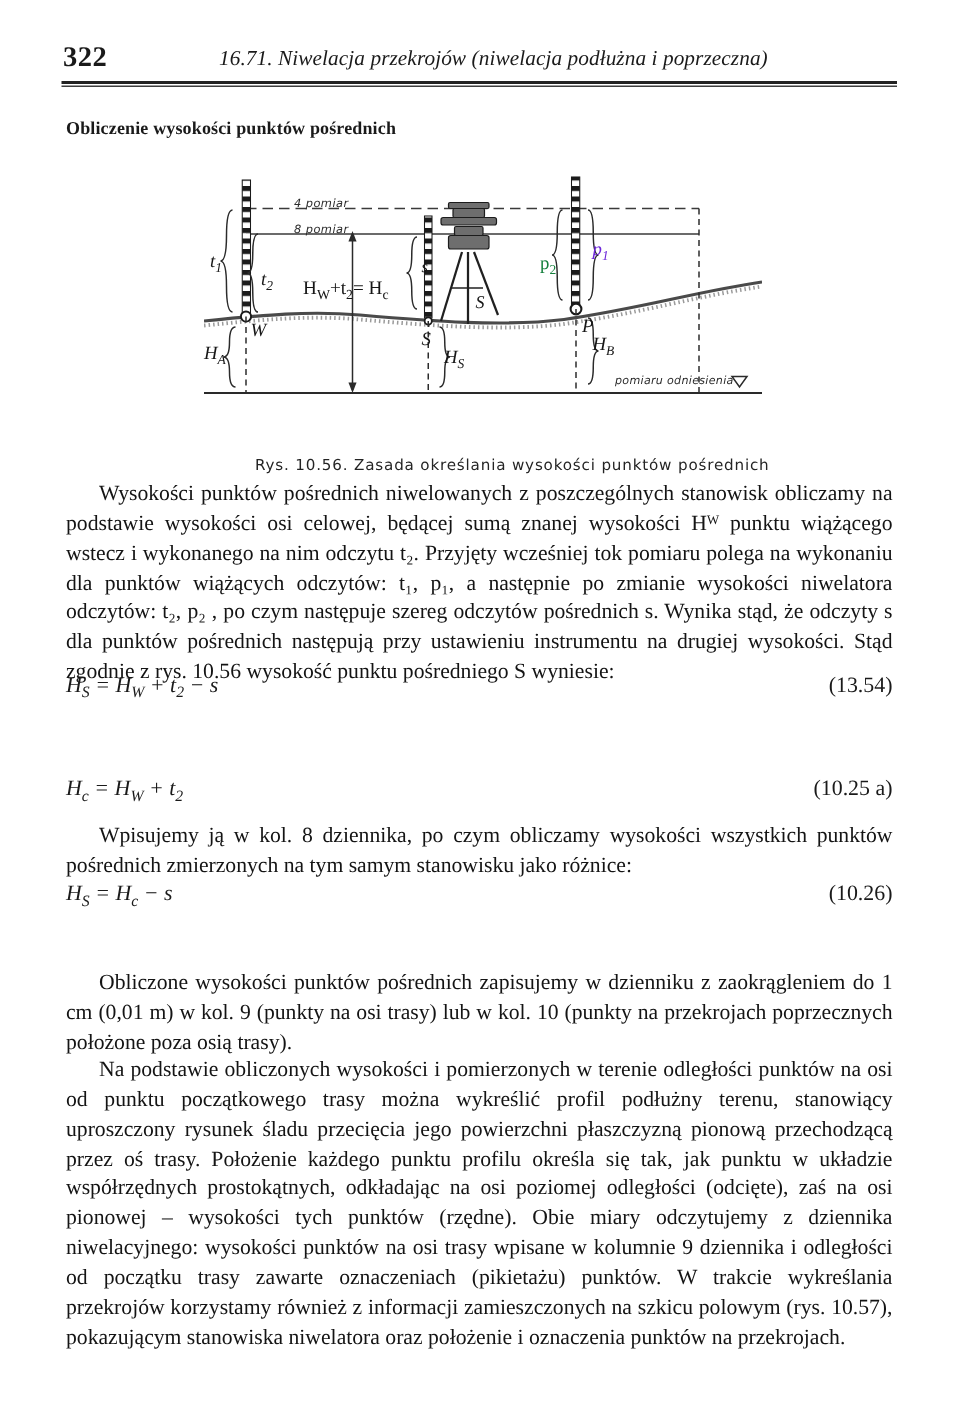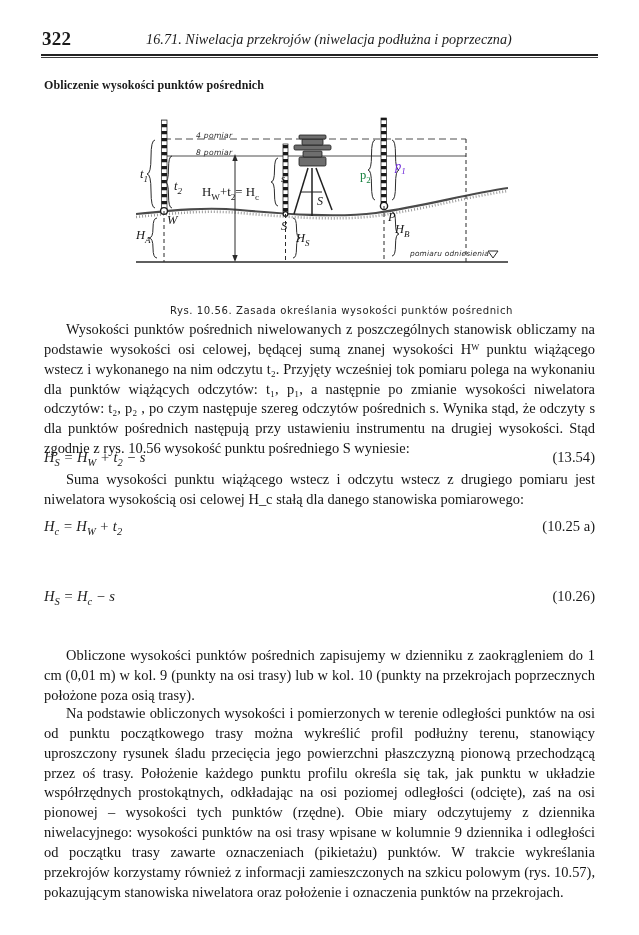--- a/index.html
+++ b/index.html
@@ -254,30 +254,30 @@
   <div class="para indent" style="top:320px;">Wysokości punktów pośrednich niwelowanych z poszczególnych stanowisk obliczamy na podstawie wysokości osi celowej, będącej sumą znanej wysokości Hᵂ punktu wiążącego wstecz i wykonanego na nim odczytu t₂. Przyjęty wcześniej tok pomiaru polega na wykonaniu dla punktów wiążących odczytów: t₁, p₁, a następnie po zmianie wysokości niwelatora odczytów: t₂, p₂ , po czym następuje szereg odczytów pośrednich s. Wynika stąd, że odczyty s dla punktów pośrednich następują przy ustawieniu instrumentu na drugiej wysokości. Stąd zgodnie z rys. 10.56 wysokość punktu pośredniego S wyniesie:</div>
 
   <div class="eqrow" style="top:449px;">
     <span class="eq-body">
       <i>H</i><sub>S</sub>
       <i>= H</i><sub>W</sub><i> + t</i><sub>2</sub><i> − s</i>
     </span>
     <span class="eq-num">(13.54)</span>
   </div>
 
-  <div class="para indent" style="top:470px;">Suma wysokości punktu wiążącego wstecz i odczytu wstecz z drugiego pomiaru jest niwelatora wysokością osi celowej H_c stałą dla danego stanowiska pomiarowego:</div>
 
   <div class="eqrow" style="top:518px;">
     <span class="eq-body">
       <i>H</i><sub>c</sub>
       <i>= H</i><sub>W</sub><i> + t</i><sub>2</sub>
     </span>
     <span class="eq-num">(10.25 a)</span>
   </div>
 
+  <div class="para indent" style="top:548px;">Wpisujemy ją w kol. 8 dziennika, po czym obliczamy wysokości wszystkich punktów pośrednich zmierzonych na tym samym stanowisku jako różnice:</div>
 
   <div class="eqrow" style="top:588px;">
     <span class="eq-body">
       <i>H</i><sub>S</sub>
       <i>= H</i><sub>c</sub><i> − s</i>
     </span>
     <span class="eq-num">(10.26)</span>
   </div>
 
   <div class="para indent" style="top:610px;margin-top:36px;">Obliczone wysokości punktów pośrednich zapisujemy w dzienniku z zaokrągleniem do 1 cm (0,01 m) w kol. 9 (punkty na osi trasy) lub w kol. 10 (punkty na przekrojach poprzecznych położone poza osią trasy).</div>

